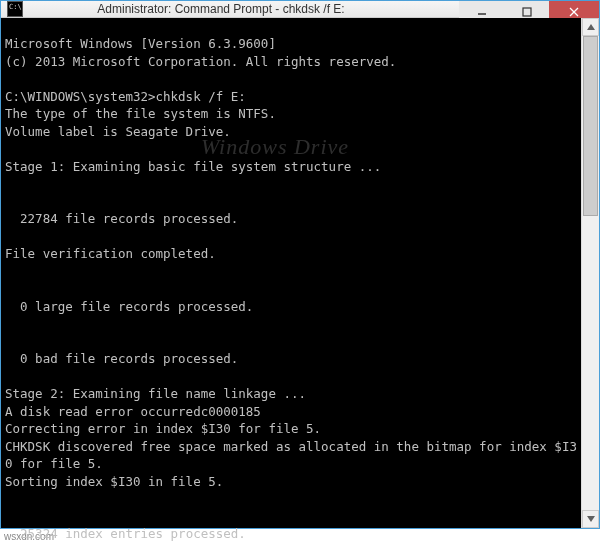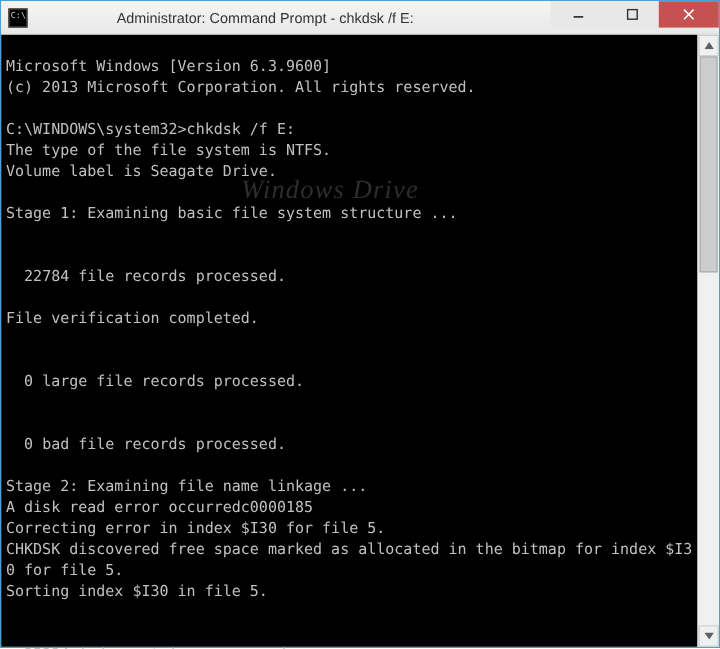--- a/index.html
+++ b/index.html
@@ -1,18 +1,18 @@
 <!DOCTYPE html>
 <html><head>
   <meta charset="utf-8">
   <style>
     * { margin: 0; padding: 0; box-sizing: border-box; }
     body { font-family: "Segoe UI", Tahoma, sans-serif; background: #fff; width: 600px; height: 541px; overflow: hidden; }
     .window { width: 600px; border: 1px solid #4a9fd8; }
-    .titlebar { height: 28px; background: linear-gradient(to bottom, #f5f5f5, #e8e8e8); display: flex; align-items: center; border-bottom: 1px solid #ccc; }
+    .titlebar { height: 17px; background: linear-gradient(to bottom, #f5f5f5, #e8e8e8); display: flex; align-items: center; border-bottom: 1px solid #ccc; }
     .titlebar-icon { width: 16px; height: 16px; margin-left: 6px; background: #000; border: 1px solid #555; position: relative; }
     .titlebar-icon::after { content: "C:\\"; color: #ccc; font-size: 7px; position: absolute; top: 1px; left: 1px; font-family: monospace; }
     .titlebar-title { flex: 1; text-align: center; font-size: 12px; color: #333; margin-left: -40px; }
     .win-buttons { display: flex; height: 100%; }
     .win-btn { width: 45px; height: 22px; display: flex; align-items: center; justify-content: center; font-size: 10px; cursor: default; }
     .win-btn.minimize { background: #e8e8e8; }
     .win-btn.maximize { background: #e8e8e8; }
     .win-btn.close { background: #c75050; color: #fff; width: 50px; }
     .terminal-wrap { display: flex; background: #fff; }
     .terminal { background: #000; color: #c0c0c0; font-family: "Lucida Console", "Consolas", monospace; font-size: 12.5px; line-height: 17.5px; padding: 17px 4px; width: 580px; height: 510px; white-space: pre-wrap; word-break: break-all; position: relative; }

